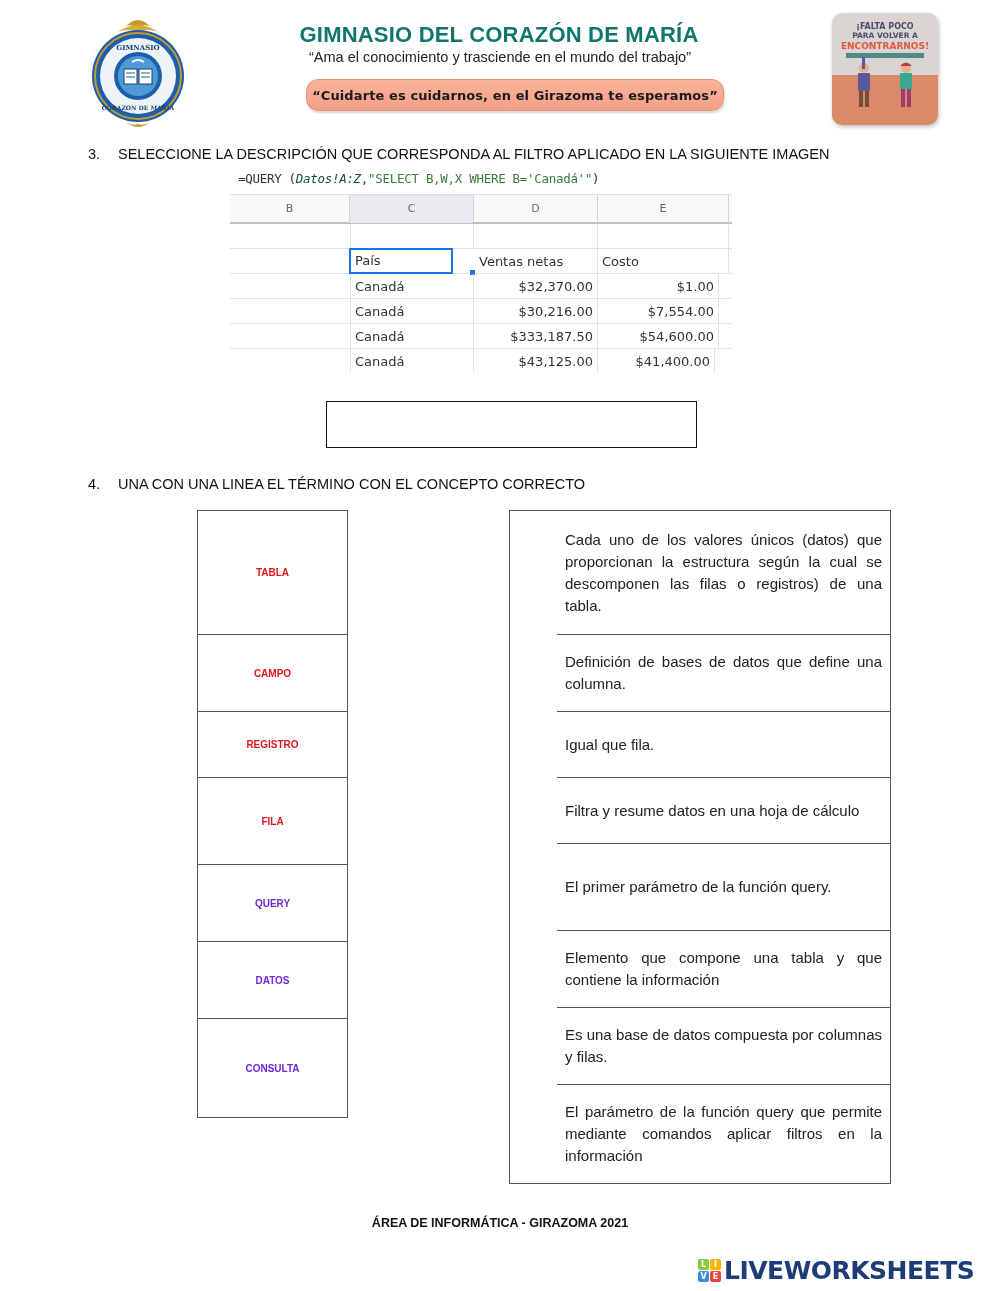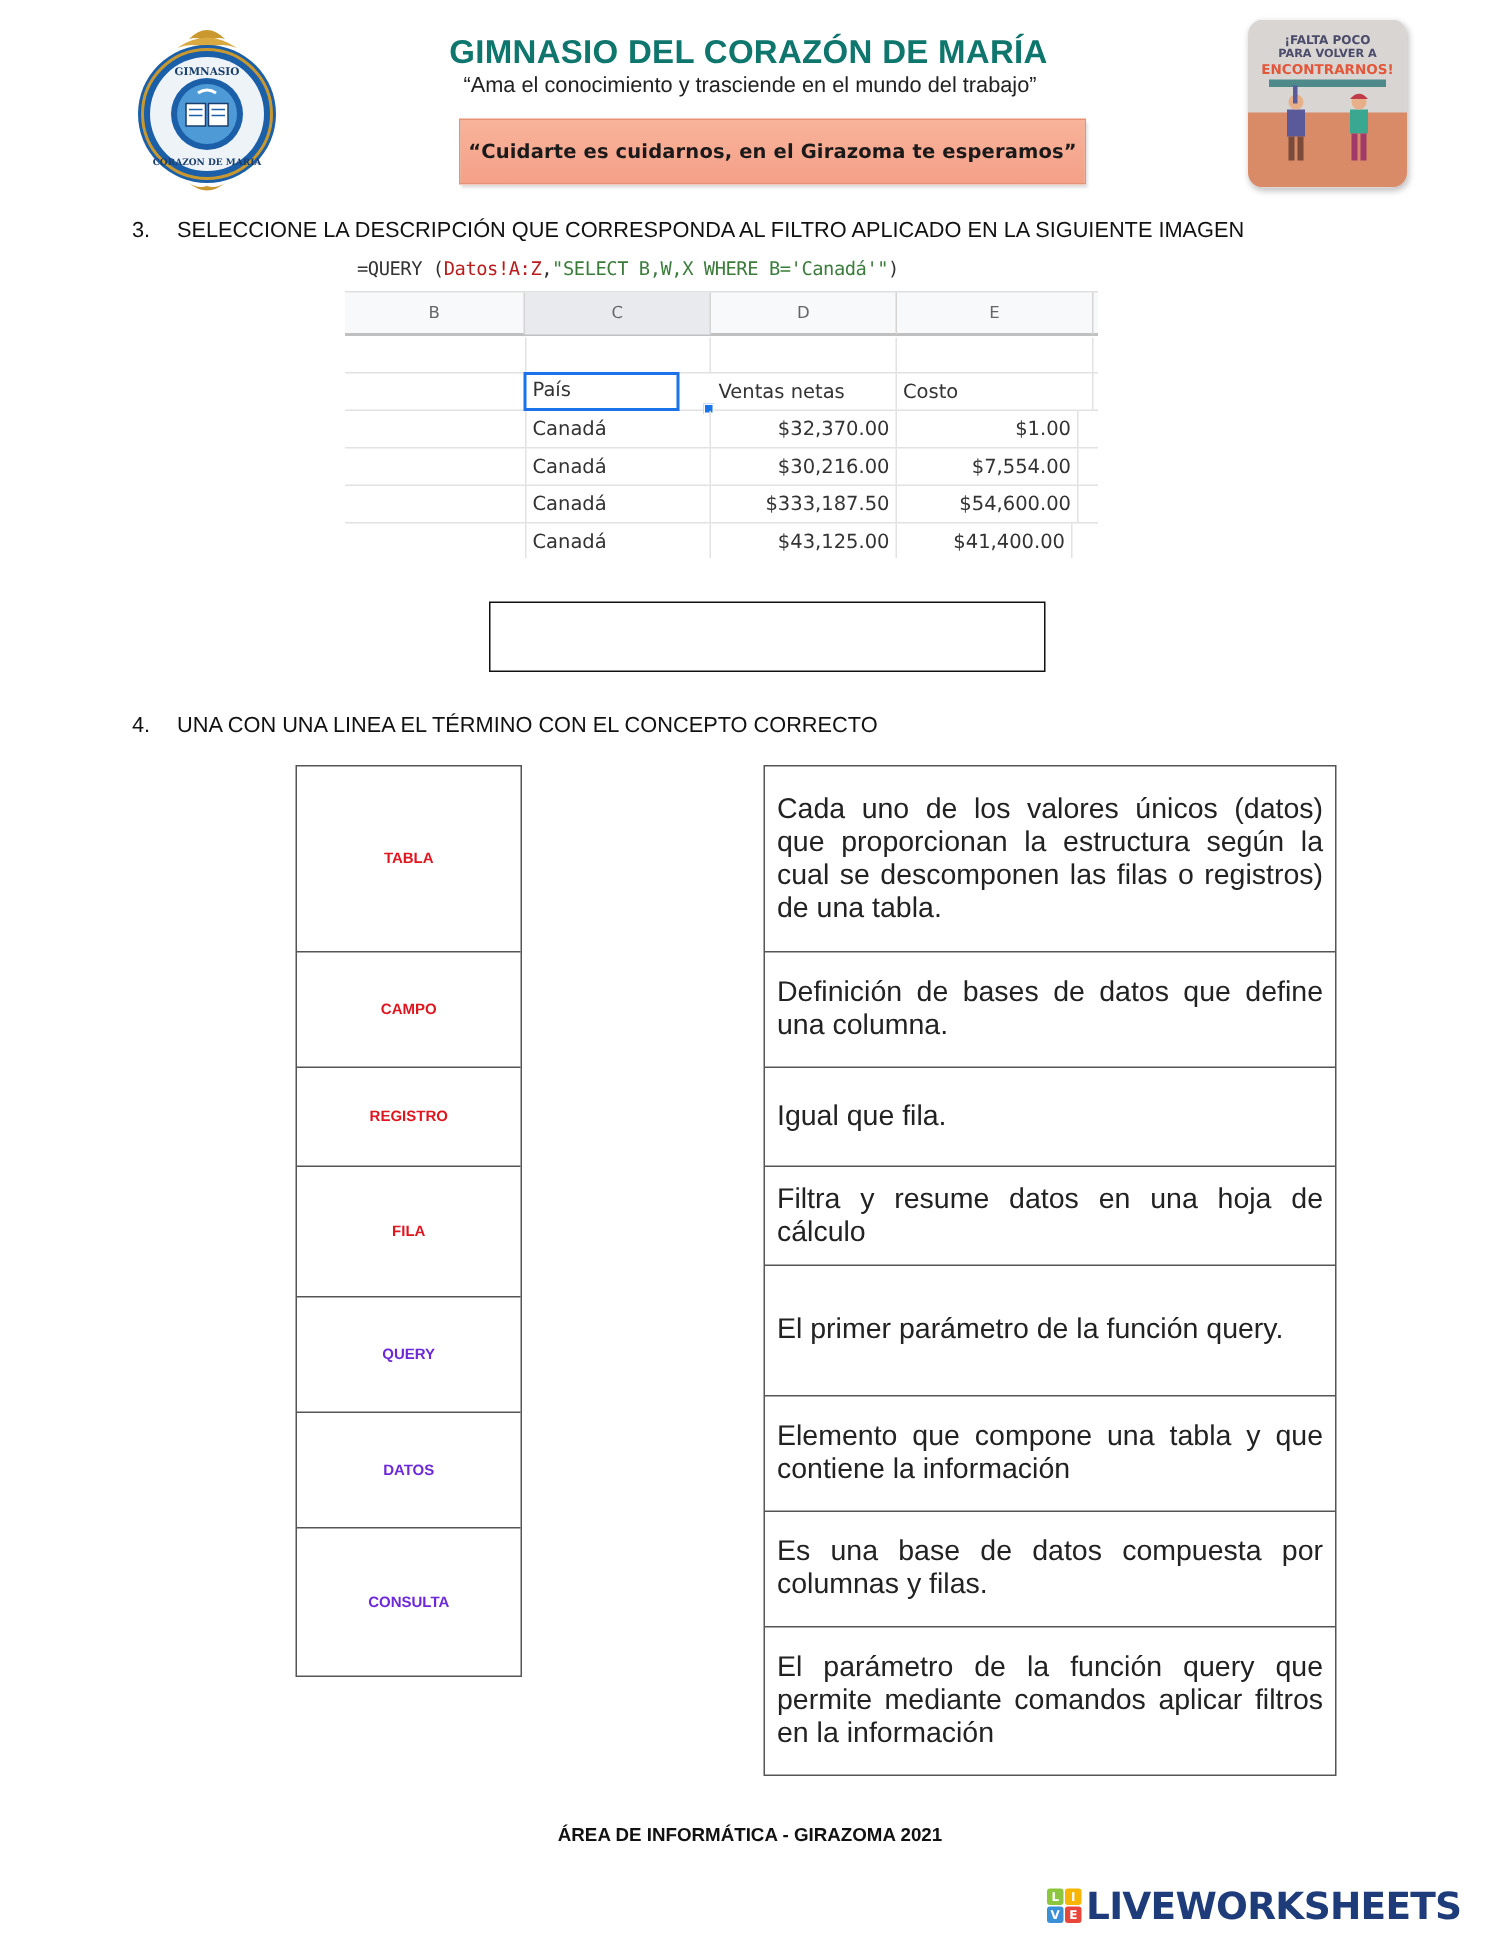--- a/index.html
+++ b/index.html
@@ -5,38 +5,38 @@
   * { box-sizing: border-box; margin: 0; padding: 0; }
   html, body { width: 1000px; height: 1291px; background: #ffffff; overflow: hidden; }
   body { position: relative; font-family: "Liberation Sans", sans-serif; color: #111; }
 
   
   .logo { position: absolute; left: 88px; top: 14px; width: 100px; height: 118px; }
   .school-title { position: absolute; left: 0; width: 1000px; top: 22px; text-align: center;
     font-family: "Liberation Sans", sans-serif; font-weight: bold; font-size: 22px; letter-spacing: 0.2px; color: #0f766e; padding-left: 0; }
   .school-title span { display: inline-block; margin-left: -2px; }
   .motto { position: absolute; left: 0; width: 1000px; top: 49px; text-align: center; font-size: 14.5px; color: #222; }
-  .slogan-box { position: absolute; left: 306px; top: 79px; width: 418px; height: 44px;
-    background: linear-gradient(#f8b39a, #f4a088); border: 1px solid #e39276; border-radius: 0;
+  .slogan-box { position: absolute; left: 306px; top: 79px; width: 418px; height: 32px;
+    background: linear-gradient(#f8b39a, #f4a088); border: 1px solid #e39276; border-radius: 12px;
     box-shadow: 1px 2px 2px rgba(0,0,0,0.15);
     display: flex; align-items: center; justify-content: center; }
   .slogan-text { font-family: "DejaVu Sans", sans-serif; font-weight: bold; font-size: 13px; color: #1a1a1a; letter-spacing: 0.1px; }
   .poster { position: absolute; left: 832px; top: 13px; width: 106px; height: 112px; border-radius: 10px; overflow: hidden;
     box-shadow: 1px 2px 4px rgba(0,0,0,0.25); }
 
   
   .q-heading { position: absolute; left: 88px; font-family: "Liberation Sans", sans-serif; font-size: 14.5px; color: #111; }
   .q-heading .num { display: inline-block; width: 30px; }
   .q3 { top: 146px; }
   .q4 { top: 476px; }
 
   
   .formula { position: absolute; left: 238px; top: 171px; font-family: "DejaVu Sans Mono", monospace; font-size: 12.5px; letter-spacing: -0.3px; white-space: pre; }
   .f-black { color: #333; }
-  .f-orange { color: #b91c1c; }
+  .f-orange { color: #14532d; font-style: italic; }
   .f-green { color: #3b7c3b; }
 
   
   .sheet { position: absolute; left: 230px; top: 194px; width: 502px; height: 178px; overflow: hidden;
     font-family: "DejaVu Sans", sans-serif; font-size: 13px; color: #333; }
   .sheet-header { position: absolute; top: 0; left: 0; height: 30px; width: 502px; background: #f8f9fa; border-bottom: 2px solid #c0c0c0; border-top: 1px solid #e0e0e0; }
   .col-h { position: absolute; top: 0; height: 28px; line-height: 28px; text-align: center; font-size: 11px; color: #666; border-right: 1px solid #d4d4d4; }
   .col-h.active { background: #e8eaed; }
   .grid-row { position: absolute; left: 0; width: 502px; border-bottom: 1px solid #e2e2e2; height: 25px; }
   .cell { position: absolute; top: 0; height: 24px; line-height: 26px; padding: 0 4px; border-right: 1px solid #e2e2e2; white-space: nowrap; }
@@ -49,21 +49,21 @@
 
   
   .term-col { position: absolute; left: 197px; top: 510px; width: 151px; border: 1px solid #555; }
   .def-col { position: absolute; left: 509px; top: 510px; width: 382px; border: 1px solid #555; }
   .term-cell { border-bottom: 1px solid #555; display: flex; align-items: center; justify-content: center;
     font-family: "Liberation Sans", sans-serif; font-weight: bold; font-size: 10px; }
   .term-cell:last-child, .def-cell:last-child { border-bottom: none; }
   .term-red { color: #e0161e; }
   .term-blue { color: #6d28d9; }
   .def-cell { border-bottom: 1px solid #555; display: flex; align-items: center; padding: 0 8px;
-    font-family: "Liberation Sans", sans-serif; font-size: 19px; line-height: 22px; color: #222; text-align: justify; }
+    font-family: "Liberation Sans", sans-serif; font-size: 15px; line-height: 22px; color: #222; text-align: justify; margin-left: 47px; }
   .def-cell span { display: block; width: 100%; text-align: justify; }
 
   
   .footer { position: absolute; left: 0; width: 1000px; top: 1216px; text-align: center; font-weight: bold; font-size: 12.5px; color: #111; }
   .lw-logo { position: absolute; left: 698px; top: 1256px; height: 28px; display: flex; align-items: center; }
   .lw-blocks { display: grid; grid-template-columns: 11px 11px; grid-template-rows: 11px 11px; gap: 1px; margin-right: 3px; }
   .lw-blocks div { font-family: "DejaVu Sans", sans-serif; font-size: 8px; font-weight: bold; color: #fff; text-align: center; line-height: 11px; border-radius: 2px; }
   .lw-text { font-family: "DejaVu Sans", sans-serif; font-weight: bold; font-size: 25px; color: #1f3c7a; letter-spacing: -0.5px; }
 </style>
 </head>

